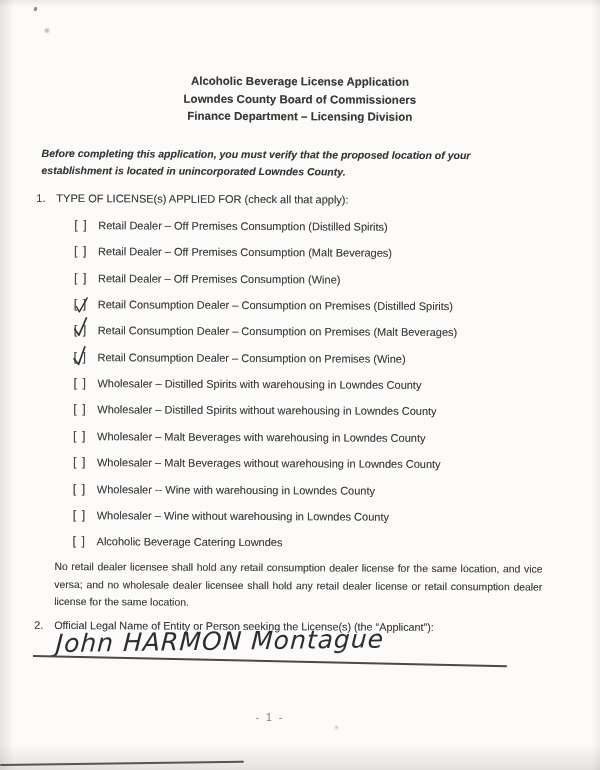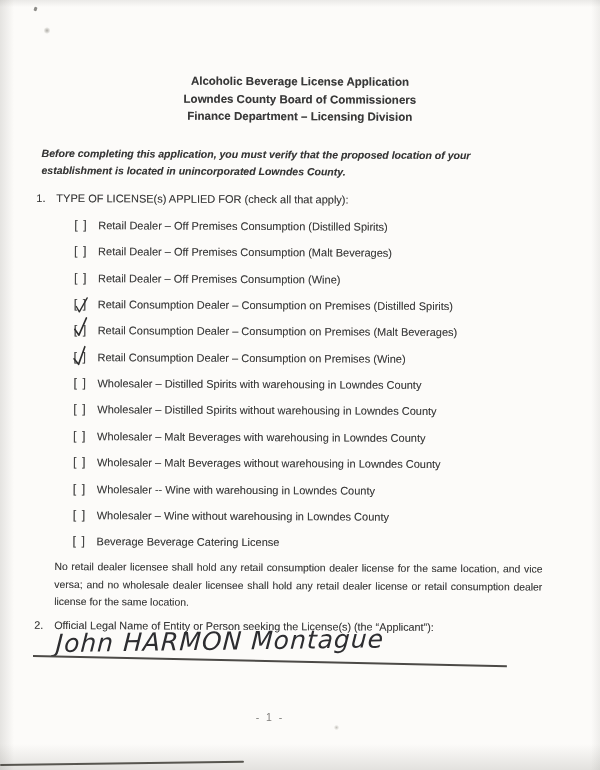--- a/index.html
+++ b/index.html
@@ -188,21 +188,21 @@
             <span class="br-l">[</span>
             <span class="br-r">]</span>
           </span>
           <span class="opt-lbl">Wholesaler – Wine without warehousing in Lowndes County</span>
         </div>
         <div class="opt" style="top: 316.2px;">
           <span class="cb">
             <span class="br-l">[</span>
             <span class="br-r">]</span>
           </span>
-          <span class="opt-lbl">Beverage Beverage Catering License</span>
+          <span class="opt-lbl">Alcoholic Beverage Catering Lowndes</span>
         </div>
       </div>
 
     <div class="note">No retail dealer licensee shall hold any retail consumption dealer license for the same location, and vice versa; and no wholesale dealer licensee shall hold any retail dealer license or retail consumption dealer license for the same location.</div>
 
     <div class="q-row" id="q2">
       <span class="q-num">2.</span><span>Official Legal Name of Entity or Person seeking the License(s) (the “Applicant”):</span>
     </div>
 
   </div>

